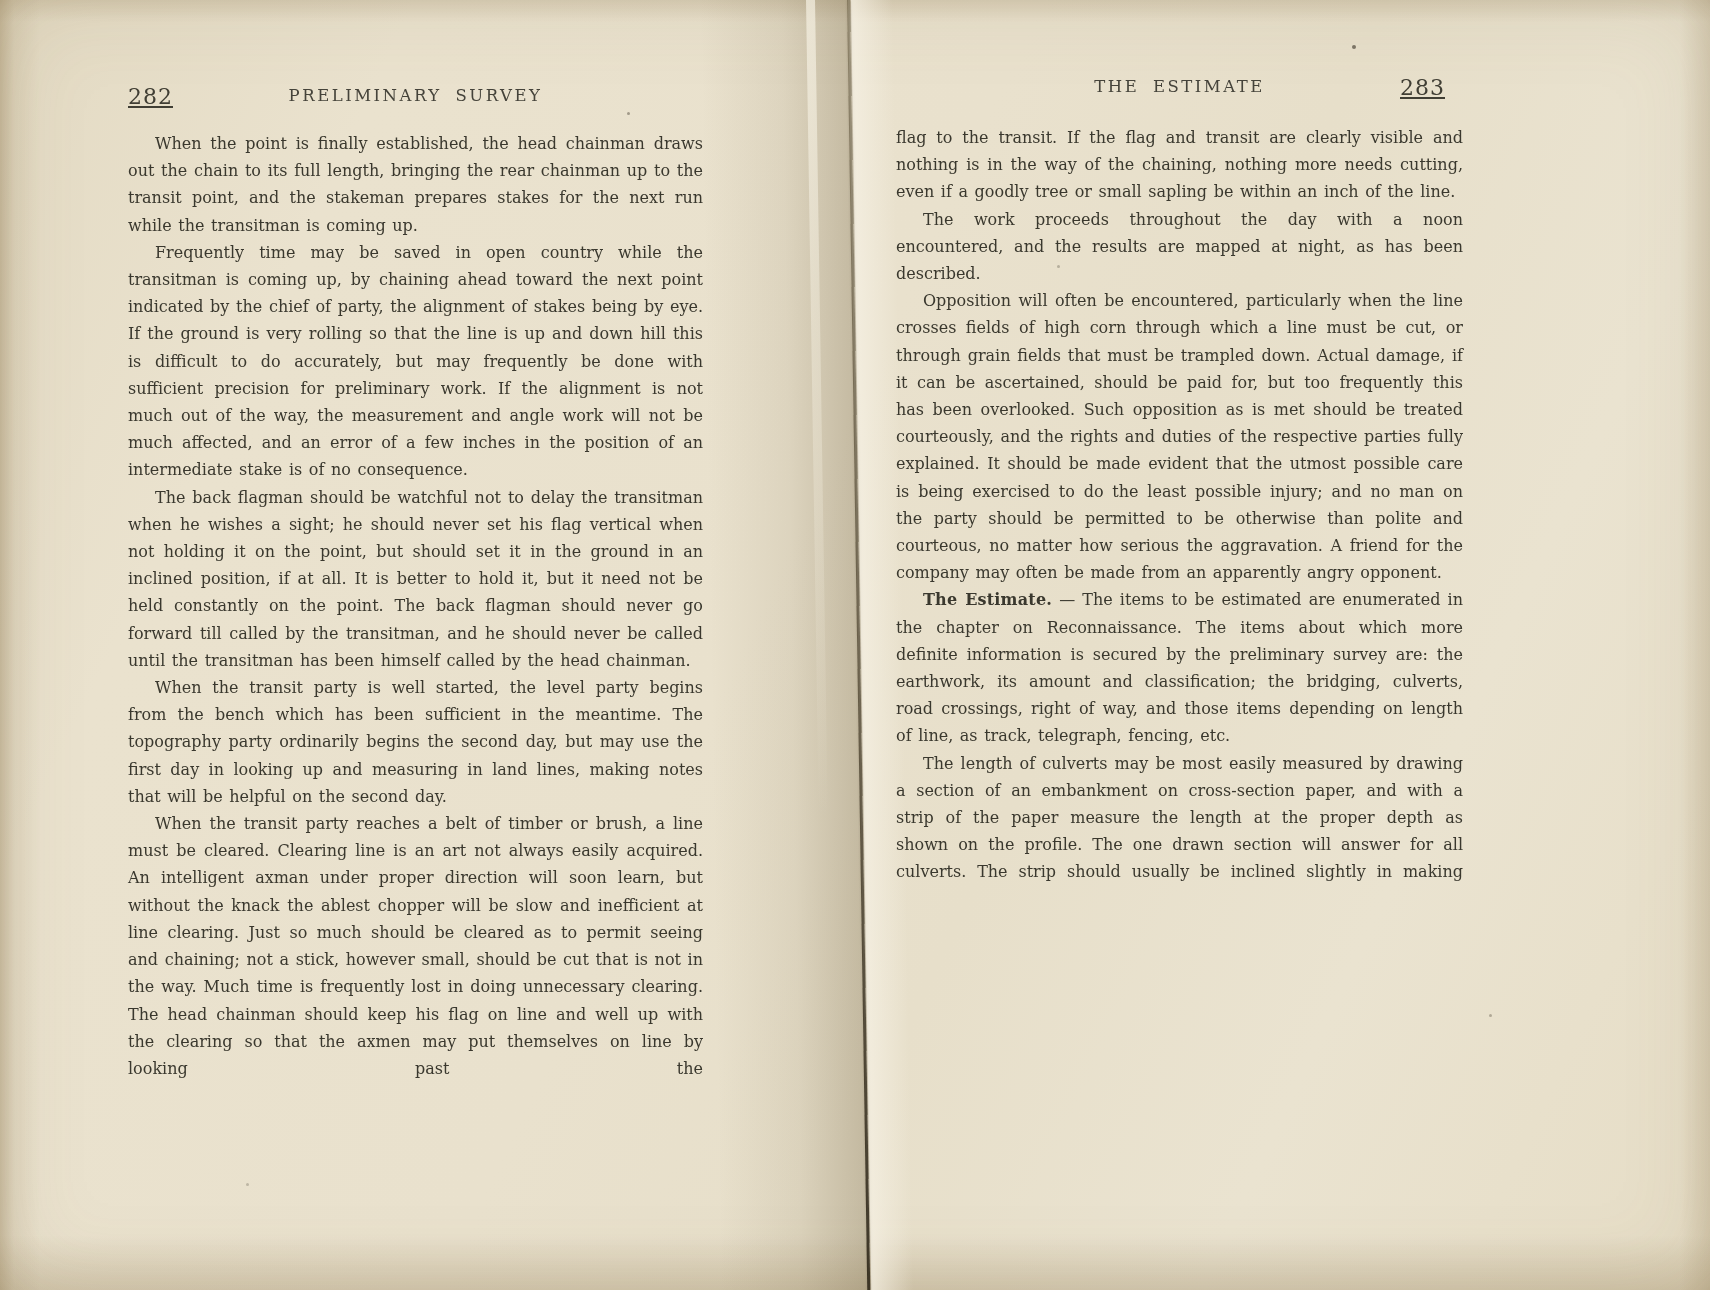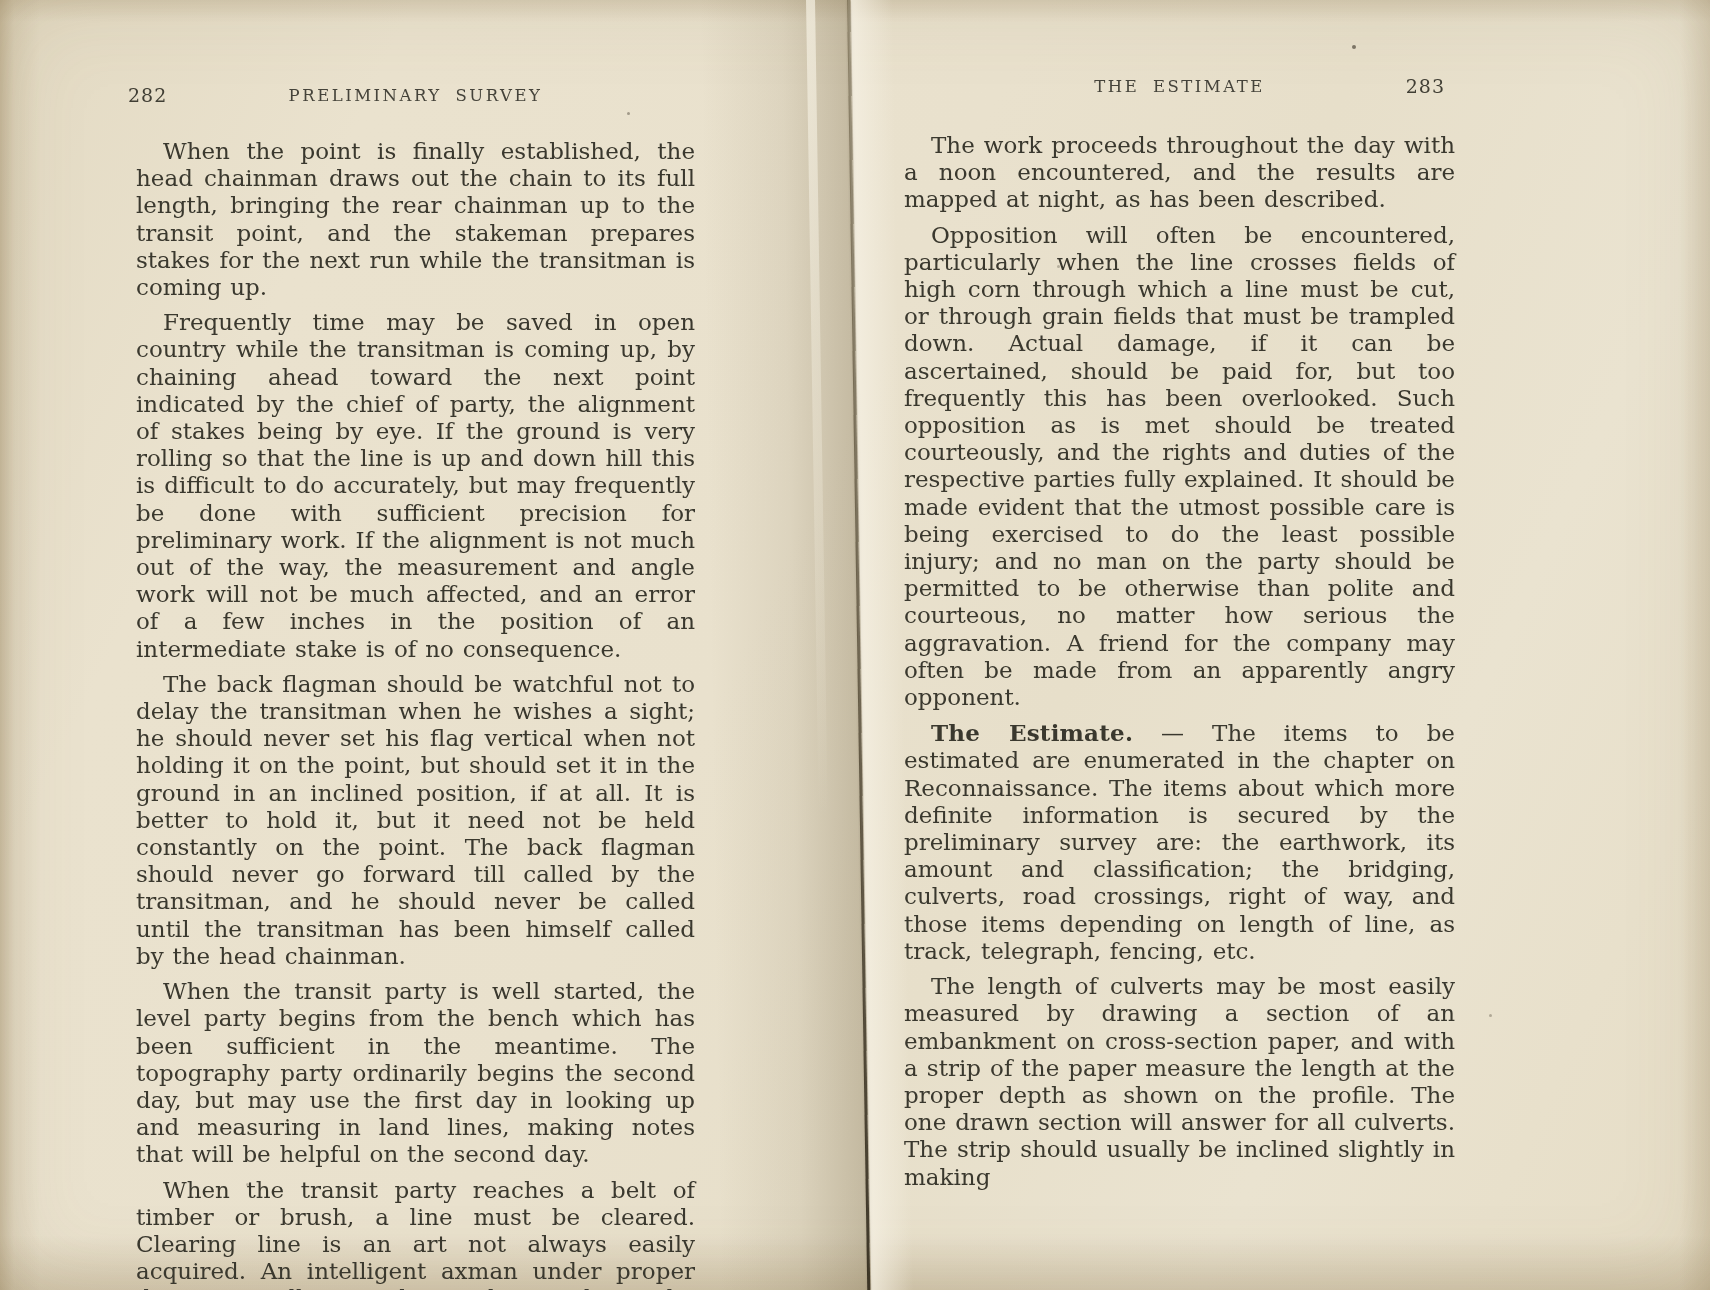--- a/index.html
+++ b/index.html
@@ -68,34 +68,35 @@
     display: block;
     text-align: center;
     font-size: 16.5px;
     letter-spacing: 2.5px;
     word-spacing: 6px;
     color: #45433a;
   }
   .page-number {
     position: absolute;
     top: -2px;
-    font-size: 19px;
+    font-size: 22px;
     letter-spacing: 1px;
     color: #403e34;
+    text-decoration: underline;
   }
   .page-number.left-side  { left: 0; }
   .page-number.right-side { right: 18px; }
 
   .page-body {
     position: absolute;
     color: #3a382e;
   }
   .page-body p {
-    margin: 8px;
-    font-size: 23px;
+    margin: 0;
+    font-size: 16px;
     line-height: 27.2px;
     text-align: justify;
     text-indent: 27px;
     word-spacing: 1.5px;
     color: #3a382e;
   }
   .page-body p.noindent { text-indent: 0; }
   .page-body p.continues { text-align-last: justify; }
   .page-body b { font-weight: bold; letter-spacing: 0.2px; }
 
@@ -137,20 +138,21 @@
       <p>The back flagman should be watchful not to delay the transitman when he wishes a sight; he should never set his flag vertical when not holding it on the point, but should set it in the ground in an inclined position, if at all.  It is better to hold it, but it need not be held constantly on the point.  The back flagman should never go forward till called by the transitman, and he should never be called until the transitman has been himself called by the head chainman.</p>
       <p>When the transit party is well started, the level party begins from the bench which has been sufficient in the meantime. The topography party ordinarily begins the second day, but may use the first day in looking up and measuring in land lines, making notes that will be helpful on the second day.</p>
       <p class="continues">When the transit party reaches a belt of timber or brush, a line must be cleared.  Clearing line is an art not always easily acquired.  An intelligent axman under proper direction will soon learn, but without the knack the ablest chopper will be slow and inefficient at line clearing.  Just so much should be cleared as to permit seeing and chaining; not a stick, however small, should be cut that is not in the way.  Much time is frequently lost in doing unnecessary clearing.  The head chainman should keep his flag on line and well up with the clearing so that the axmen may put themselves on line by looking past the</p>
     </div>
 
   <div class="page-head" id="right-head">
     <span class="running-head">THE ESTIMATE</span>
     <span class="page-number right-side">283</span>
   </div>
   <div class="page-body" id="right-body">
+      <p class="noindent">flag to the transit.  If the flag and transit are clearly visible and nothing is in the way of the chaining, nothing more needs cutting, even if a goodly tree or small sapling be within an inch of the line.</p>
       <p>The work proceeds throughout the day with a noon encountered, and the results are mapped at night, as has been described.</p>
       <p>Opposition will often be encountered, particularly when the line crosses fields of high corn through which a line must be cut, or through grain fields that must be trampled down.  Actual damage, if it can be ascertained, should be paid for, but too frequently this has been overlooked.  Such opposition as is met should be treated courteously, and the rights and duties of the respective parties fully explained.  It should be made evident that the utmost possible care is being exercised to do the least possible injury; and no man on the party should be permitted to be otherwise than polite and courteous, no matter how serious the aggravation.  A friend for the company may often be made from an apparently angry opponent.</p>
       <p><b>The Estimate.</b> — The items to be estimated are enumerated in the chapter on Reconnaissance.  The items about which more definite information is secured by the preliminary survey are: the earthwork, its amount and classification; the bridging, culverts, road crossings, right of way, and those items depending on length of line, as track, telegraph, fencing, etc.</p>
       <p class="continues">The length of culverts may be most easily measured by drawing a section of an embankment on cross-section paper, and with a strip of the paper measure the length at the proper depth as shown on the profile.  The one drawn section will answer for all culverts.  The strip should usually be inclined slightly in making</p>
     </div>
 
   <div class="speck s1"></div>
   <div class="speck s2"></div>
   <div class="speck s3"></div>
   <div class="speck s4"></div>

